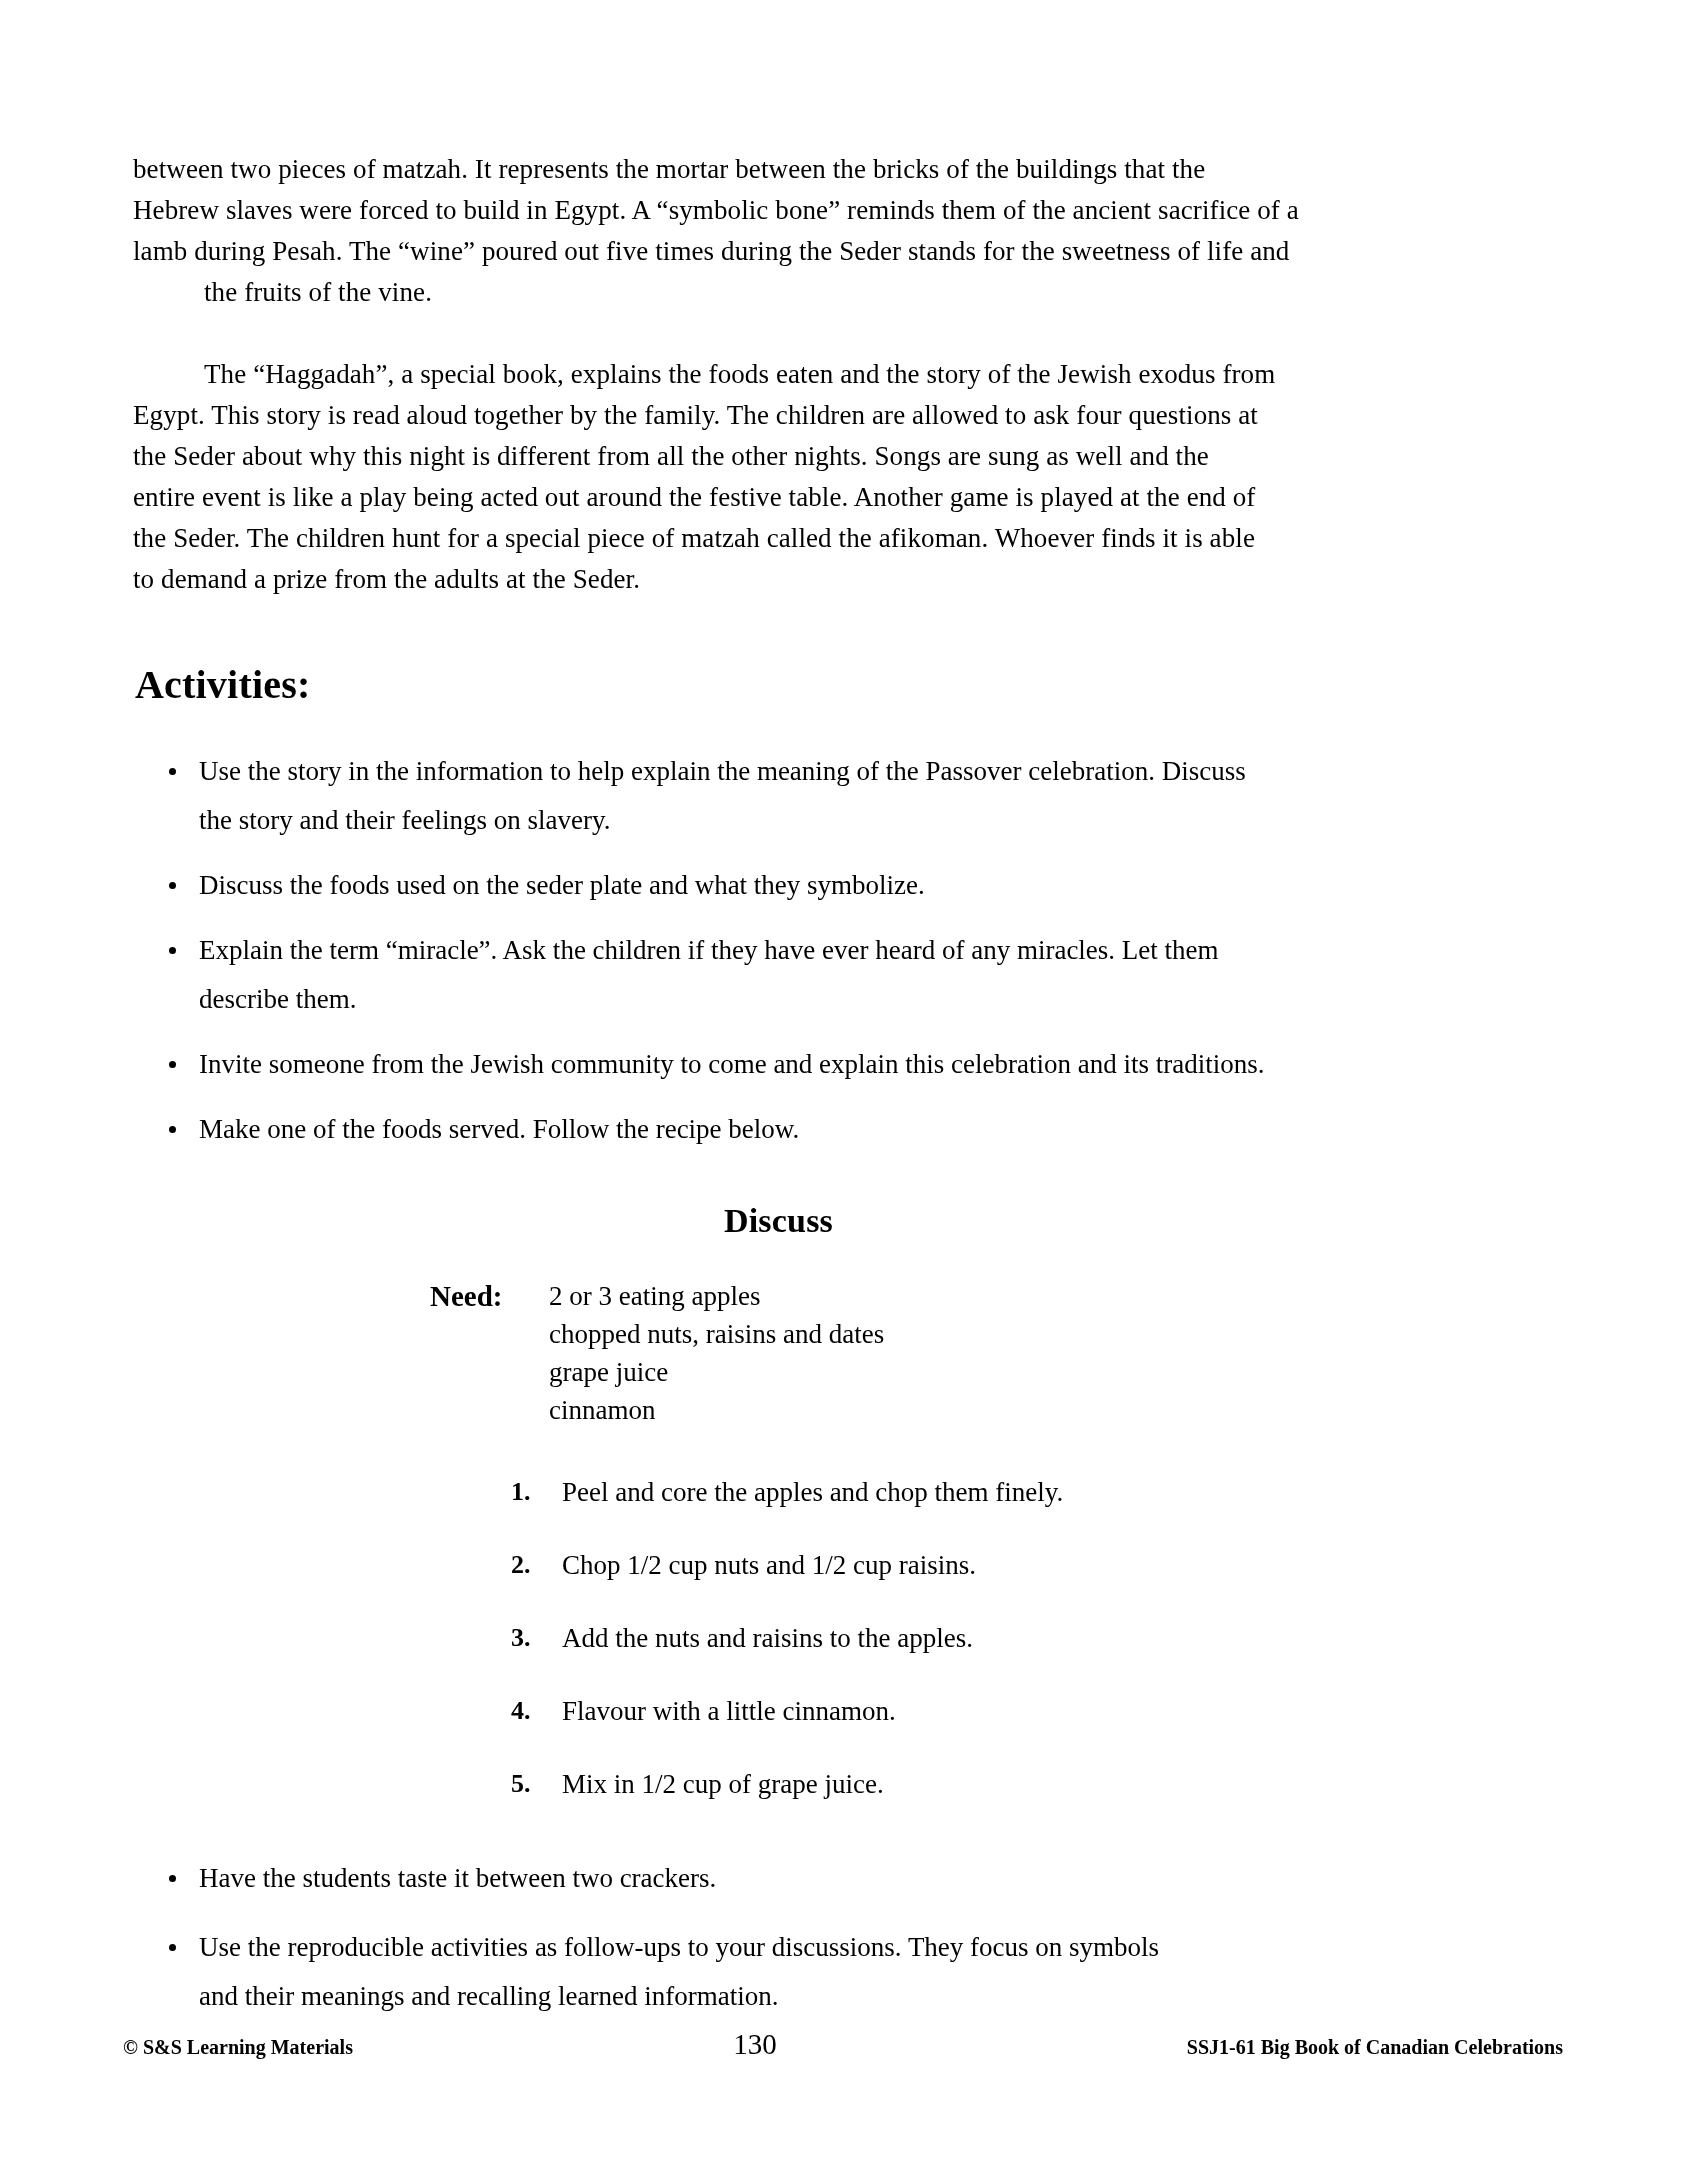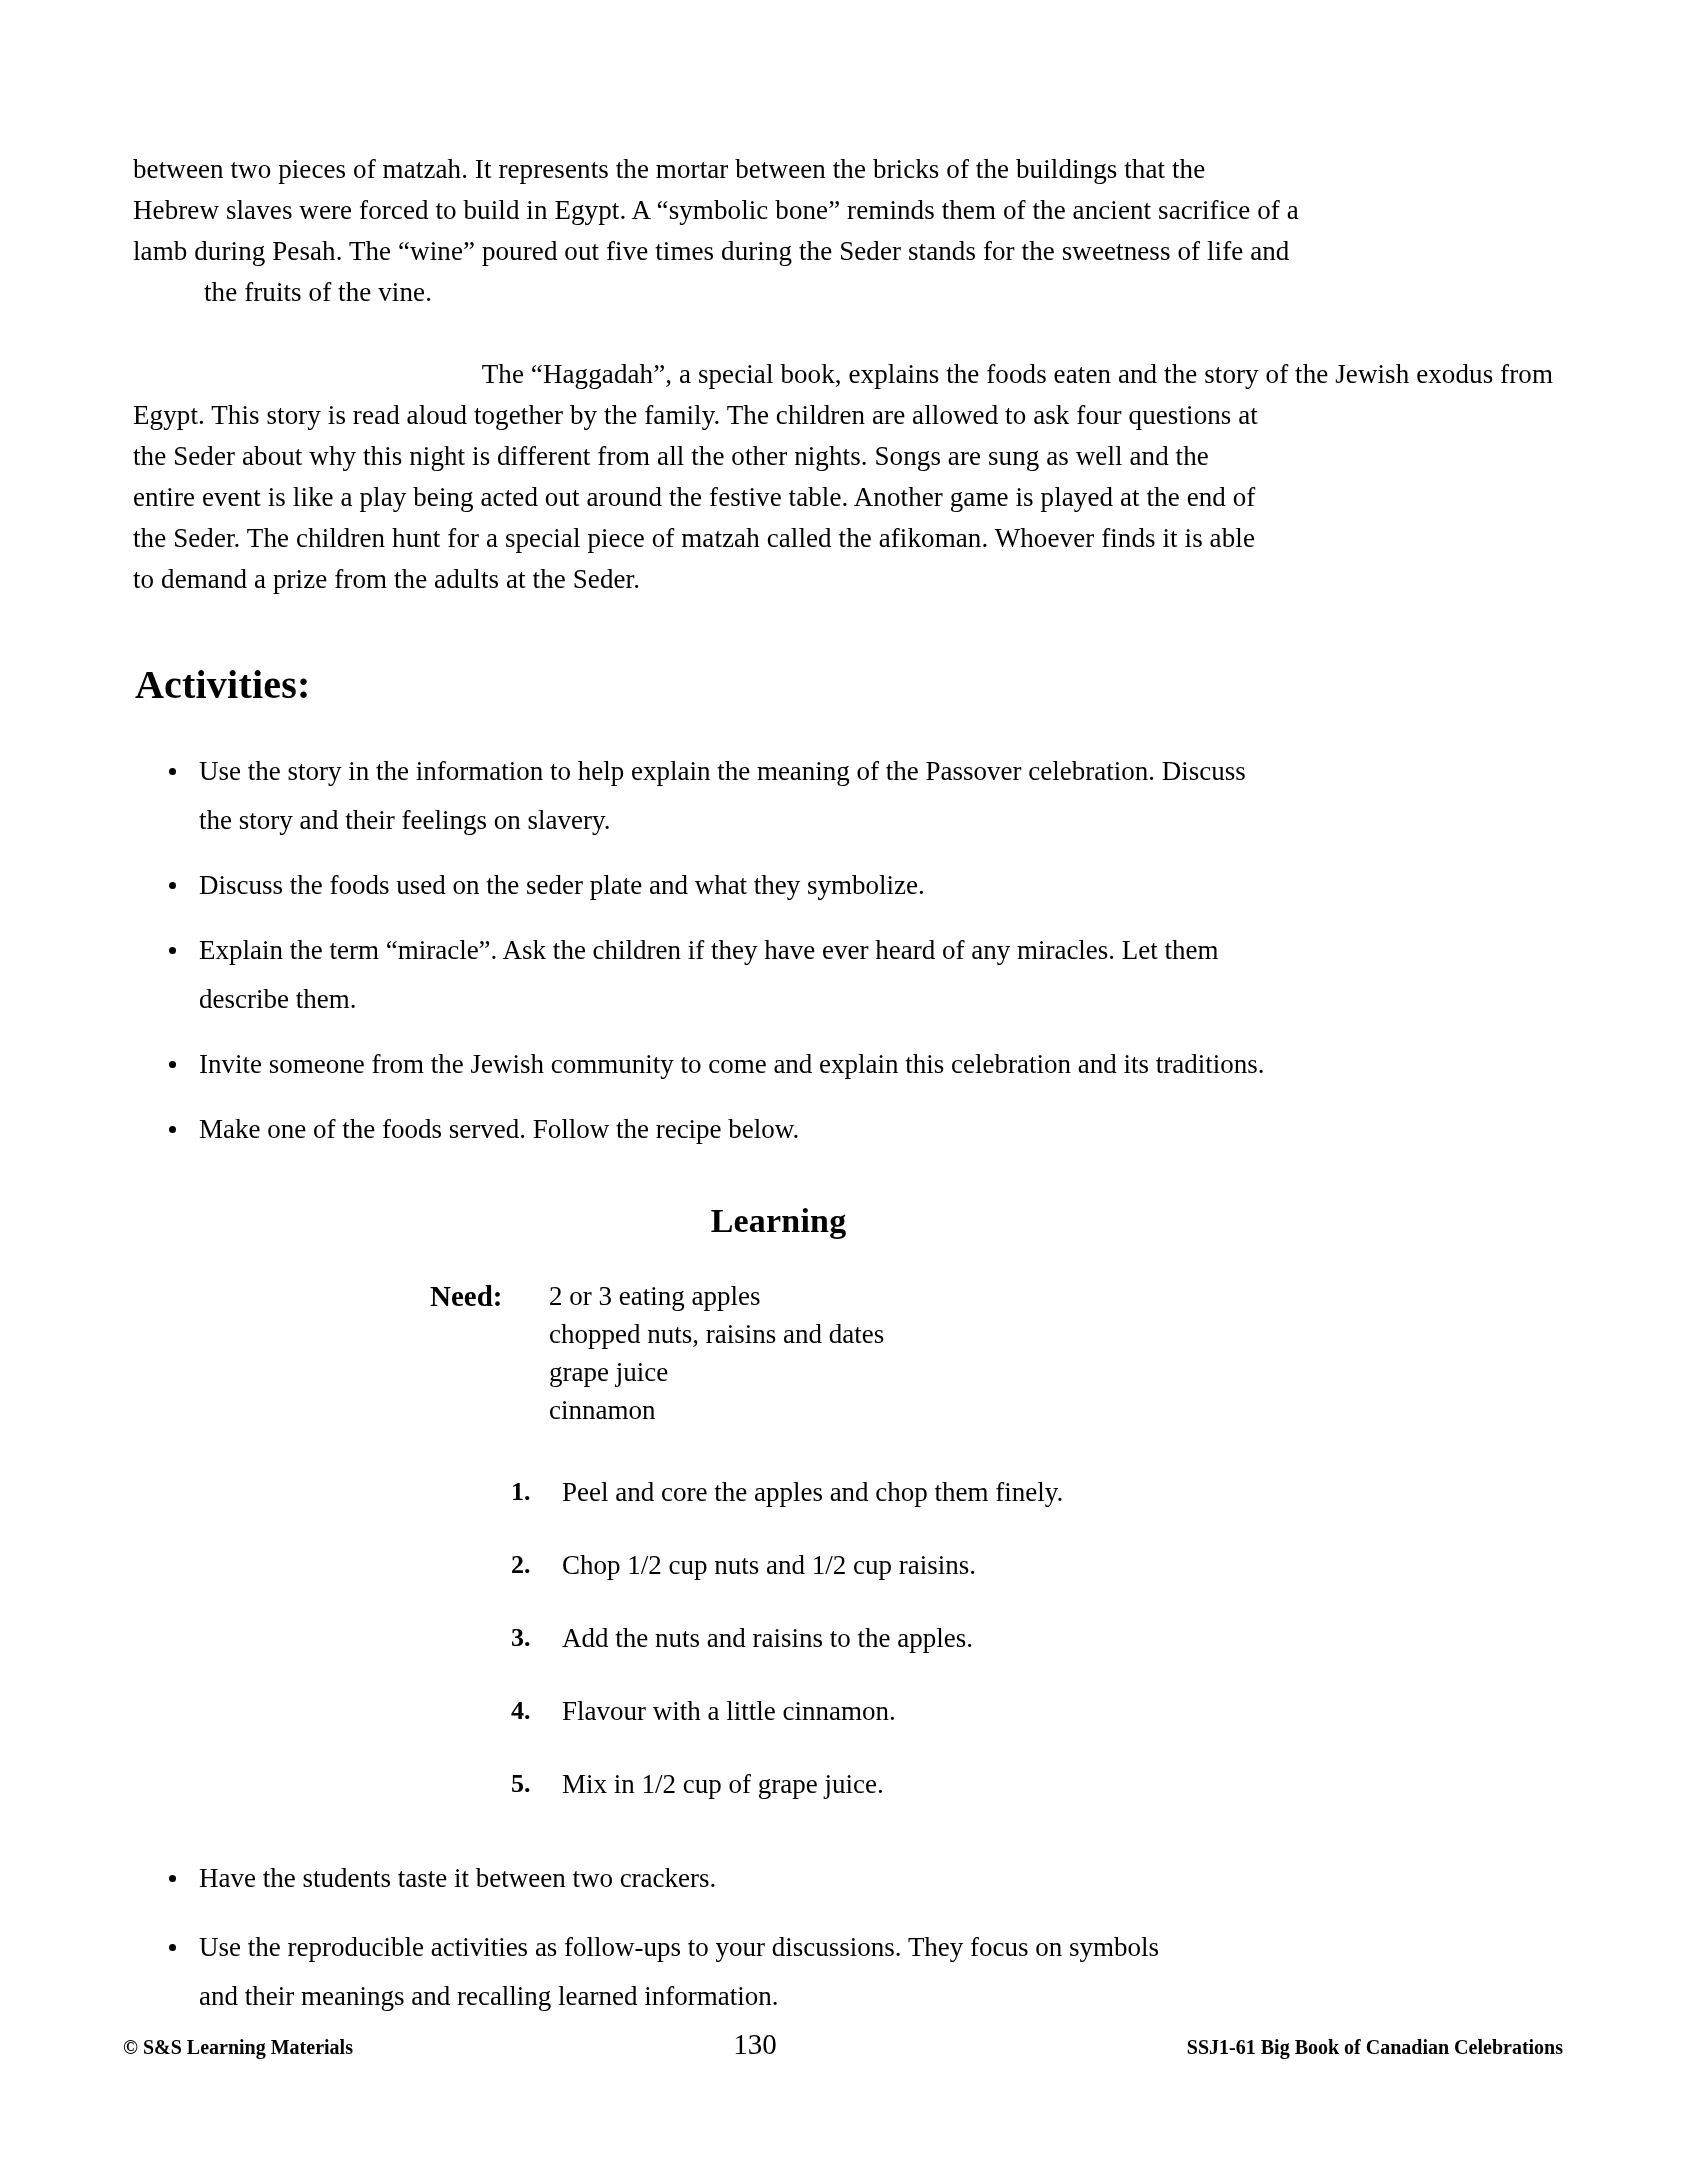--- a/index.html
+++ b/index.html
@@ -36,21 +36,21 @@
     text-align: left;
     margin: 10px;
     letter-spacing: 0.1px;
   }
   .para .hang {
     display: block;
   }
   .para-1 { margin-bottom: 0; }
   .indent-line { display: block; padding-left: 71px; }
   .para-2 { margin-top: 41px; }
-  .para-2 .first { display: block; text-indent: 71px; text-align: right; }
+  .para-2 .first { display: block; text-indent: 71px; }
 
   
   .activities-heading {
     font-size: 40px;
     font-weight: bold;
     margin: 12px;
     padding-top: 49px;
     padding-bottom: 0;
     letter-spacing: 0.2px;
   }
@@ -195,21 +195,21 @@
       <li>
         <span class="dot"></span>
         <span class="txt">Invite someone from the Jewish community to come and explain this celebration and its traditions.</span>
       </li>
       <li>
         <span class="dot"></span>
         <span class="txt">Make one of the foods served.  Follow the recipe below.</span>
       </li>
     </ul>
 
-    <h3 class="recipe-title">Learning</h3>
+    <h3 class="recipe-title">Discuss</h3>
 
     <div class="need-block">
       <div class="need-label">Need:</div>
       <div class="need-items">
         <div>2 or 3 eating apples</div>
         <div>chopped nuts, raisins and dates</div>
         <div>grape juice</div>
         <div>cinnamon</div>
       </div>
     </div>

